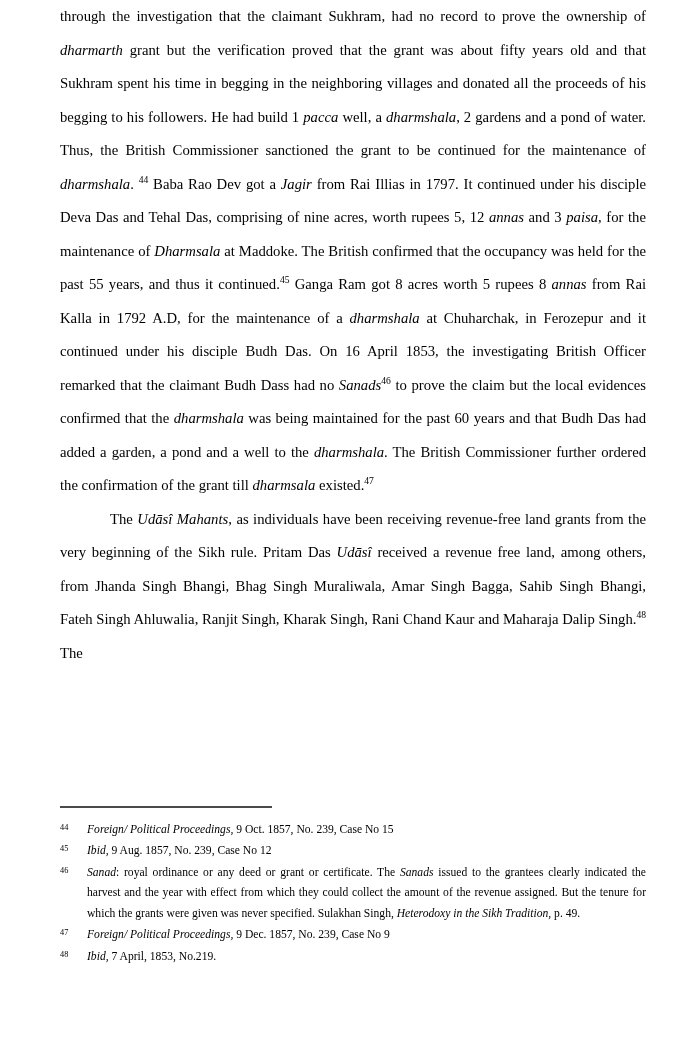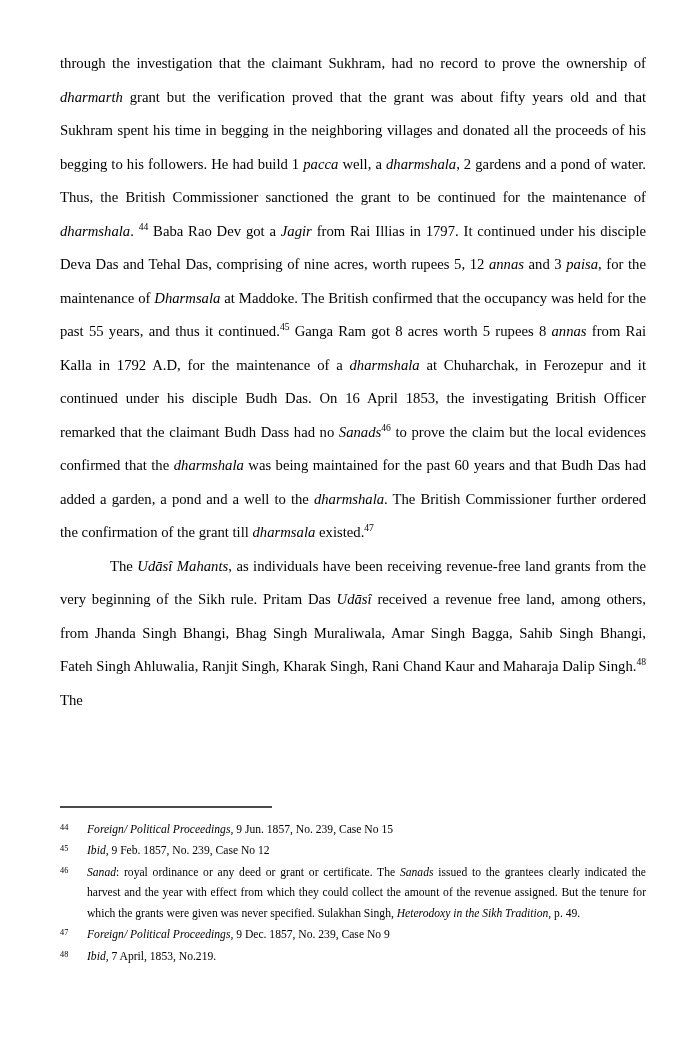--- a/index.html
+++ b/index.html
@@ -18,21 +18,20 @@
     position: relative;
     width: 700px;
     height: 1044px;
     box-sizing: border-box;
   }
   .body-block {
     position: absolute;
     left: 60px;
     top: 0px;
     width: 586px;
-    margin-top: 47px;
   }
   p.para {
     margin: 0;
     padding: 0;
     text-align: justify;
     text-justify: inter-word;
     font-size: 14.7px;
     line-height: 33.5px;
     hyphens: none;
     -webkit-hyphens: none;
@@ -100,25 +99,25 @@
   <div class="body-block" id="body-block">
       <p class="para first"><span>through the investigation that the claimant Sukhram, had no record to prove the ownership of </span><i class="it">dharmarth</i><span> grant but the verification proved that the grant was about fifty years old and that Sukhram spent his time in begging in the neighboring villages and donated all the proceeds of his begging to his followers. He had build 1 </span><i class="it">pacca</i><span> well, a </span><i class="it">dharmshala</i><span>, 2 gardens and a pond of water. Thus, the British Commissioner sanctioned the grant to be continued for the maintenance of </span><i class="it">dharmshala</i><span>. </span><sup class="fnref">44</sup><span> Baba Rao Dev got a </span><i class="it">Jagir</i><span> from Rai Illias in 1797. It continued under his disciple Deva Das and Tehal Das, comprising of nine acres, worth rupees 5, 12 </span><i class="it">annas</i><span> and 3 </span><i class="it">paisa</i><span>, for the maintenance of </span><i class="it">Dharmsala</i><span> at Maddoke. The British confirmed that the occupancy was held for the past 55 years, and thus it continued.</span><sup class="fnref">45</sup><span> Ganga Ram got 8 acres worth 5 rupees 8 </span><i class="it">annas</i><span> from Rai Kalla in 1792 A.D, for the maintenance of a </span><i class="it">dharmshala</i><span> at Chuharchak, in Ferozepur and it continued under his disciple Budh Das. On 16 April 1853, the investigating British Officer remarked that the claimant Budh Dass had no </span><i class="it">Sanads</i><sup class="fnref">46</sup><span> to prove the claim but the local evidences confirmed that the </span><i class="it">dharmshala</i><span> was being maintained for the past 60 years and that Budh Das had added a garden, a pond and a well to the </span><i class="it">dharmshala</i><span>. The British Commissioner further ordered the confirmation of the grant till </span><i class="it">dharmsala</i><span> existed.</span><sup class="fnref">47</sup></p>
       <p class="para indent"><span>The </span><i class="it">Udāsî Mahants</i><span>, as individuals have been receiving revenue-free land grants from the very beginning of the Sikh rule. Pritam Das </span><i class="it">Udāsî</i><span> received a revenue free land, among others, from Jhanda Singh Bhangi, Bhag Singh Muraliwala, Amar Singh Bagga, Sahib Singh Bhangi, Fateh Singh Ahluwalia, Ranjit Singh, Kharak Singh, Rani Chand Kaur and Maharaja Dalip Singh.</span><sup class="fnref">48</sup><span> The</span></p>
     </div>
 
   <div class="footnotes">
     <hr class="fn-rule">
     <ul class="fn-list" id="fn-list">
         <li class="fn-item">
           <span class="fn-num">44</span>
-          <span class="fn-text"><i class="it">Foreign/ Political Proceedings,</i><span> 9 Jun. 1857, No. 239, Case No 15</span></span>
+          <span class="fn-text"><i class="it">Foreign/ Political Proceedings,</i><span> 9 Oct. 1857, No. 239, Case No 15</span></span>
         </li>
         <li class="fn-item">
           <span class="fn-num">45</span>
-          <span class="fn-text"><i class="it">Ibid,</i><span> 9 Feb. 1857, No. 239, Case No 12</span></span>
+          <span class="fn-text"><i class="it">Ibid,</i><span> 9 Aug. 1857, No. 239, Case No 12</span></span>
         </li>
         <li class="fn-item">
           <span class="fn-num">46</span>
           <span class="fn-text"><i class="it">Sanad</i><span>: royal ordinance or any deed or grant or certificate. The </span><i class="it">Sanads</i><span> issued to the grantees clearly indicated the harvest and the year with effect from which they could collect the amount of the revenue assigned. But the tenure for which the grants were given was never specified. Sulakhan Singh, </span><i class="it">Heterodoxy in the Sikh Tradition,</i><span> p. 49.</span></span>
         </li>
         <li class="fn-item">
           <span class="fn-num">47</span>
           <span class="fn-text"><i class="it">Foreign/ Political Proceedings,</i><span> 9 Dec. 1857, No. 239, Case No 9</span></span>
         </li>
         <li class="fn-item">

